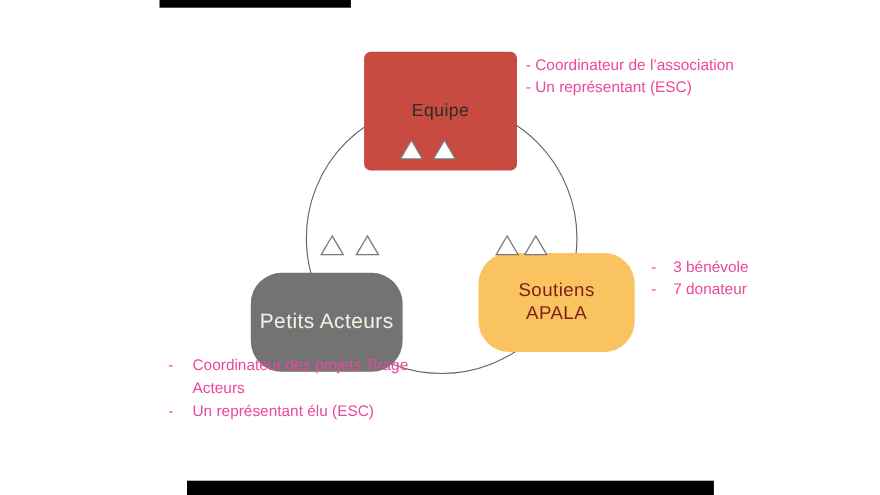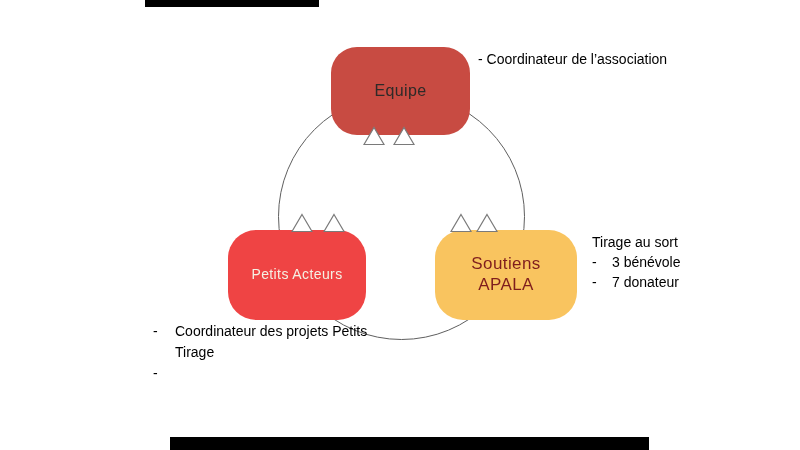--- a/index.html
+++ b/index.html
@@ -15,35 +15,35 @@
   #circle{
     position:absolute;left:278px;top:93px;width:247px;height:247px;
     border:1px solid #5f5f5f;border-radius:50%;box-sizing:border-box;z-index:1;
   }
   
   .node{
     position:absolute;z-index:2;display:flex;align-items:center;justify-content:center;
     text-align:center;letter-spacing:.4px;line-height:1.22;
   }
   #box-equipe{
-    left:331px;top:47px;width:139px;height:88px;background:#c84b42;border-radius:26px;
+    left:331px;top:47px;width:139px;height:108px;background:#c84b42;border-radius:6px;
     color:#2e2a28;font-size:16px;
   }
   #box-petits{
-    left:228px;top:230px;width:138px;height:90px;background:#ef4444;border-radius:28px;
-    color:#f5f1e4;font-size:14px;
+    left:228px;top:248px;width:138px;height:90px;background:#737373;border-radius:28px;
+    color:#f5f1e4;font-size:19px;
   }
   #box-soutiens{
     left:435px;top:230px;width:142px;height:90px;background:#f9c45f;border-radius:28px;
     color:#7f1d1d;font-size:17px;
   }
   
   .tri{position:absolute;z-index:3;width:22px;height:20px;}
   
-  .note{position:absolute;color:#000000;font-size:14px;line-height:20px;z-index:4;}
+  .note{position:absolute;color:#ec4899;font-size:14px;line-height:20px;z-index:4;}
   #note-equipe{left:478px;top:49px;}
   #note-soutiens{left:592px;top:232px;}
   #note-petits{left:153px;top:321px;line-height:21px;}
   .li{display:flex;align-items:flex-start;}
   .li .dash{width:20px;flex:0 0 20px;}
   #note-petits .li .dash{width:22px;flex:0 0 22px;}
   #note-petits .li .txt{max-width:210px;}
 </style>
 </head>
 <body>
@@ -88,37 +88,38 @@
 
   <svg class="tri" style="left:450px;top:213px;" viewBox="0 0 22 20">
       <polygon points="11,1.5 21,18.5 1,18.5" fill="#ffffff" stroke="#7a7a7a" stroke-width="1.2"></polygon>
     </svg>
   <svg class="tri" style="left:476px;top:213px;" viewBox="0 0 22 20">
       <polygon points="11,1.5 21,18.5 1,18.5" fill="#ffffff" stroke="#7a7a7a" stroke-width="1.2"></polygon>
     </svg>
 
   <div id="note-equipe" class="note">
     <div>- Coordinateur de l’association</div>
+    <div>- Un représentant (ESC)</div>
   </div>
 
   <div id="note-soutiens" class="note">
-    <div>Tirage au sort</div>
     <div class="li">
       <span class="dash">-</span>
       <span class="txt">3 bénévole</span>
     </div>
     <div class="li">
       <span class="dash">-</span>
       <span class="txt">7 donateur</span>
     </div>
   </div>
 
   <div id="note-petits" class="note">
     <div class="li">
       <span class="dash">-</span>
-      <span class="txt">Coordinateur des projets Petits Tirage</span>
+      <span class="txt">Coordinateur des projets Tirage Acteurs</span>
     </div>
     <div class="li">
       <span class="dash">-</span>
+      <span class="txt">Un représentant élu (ESC)</span>
     </div>
   </div>
 
 </div>
 
 </body></html>

